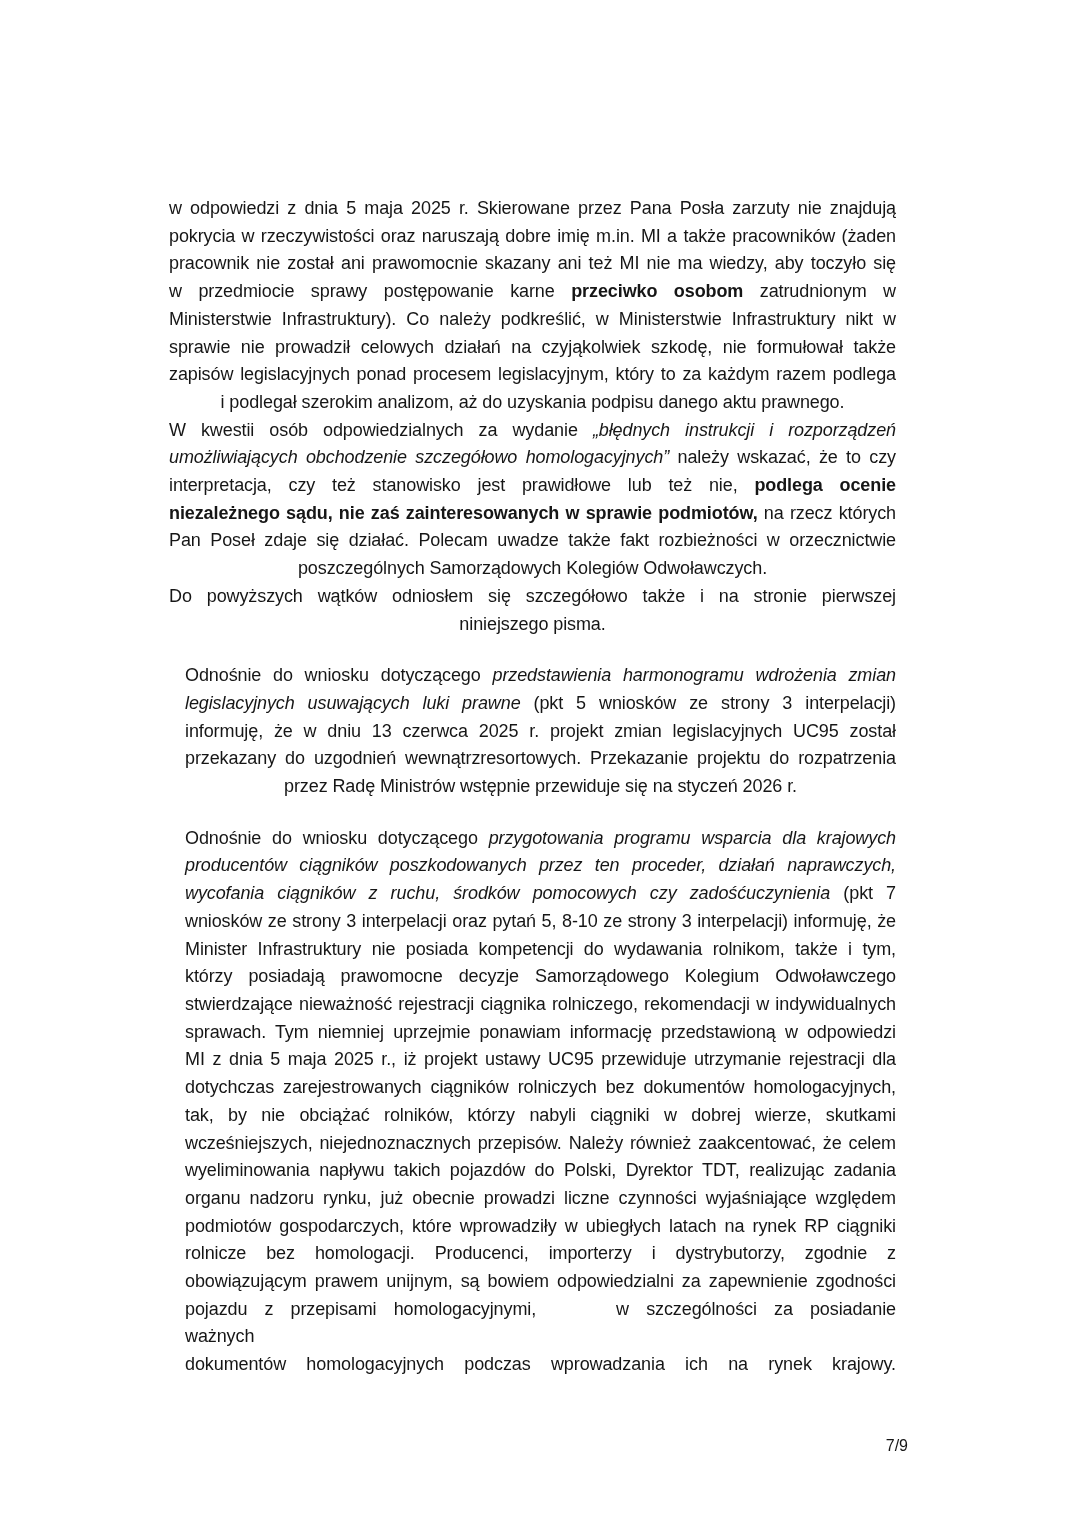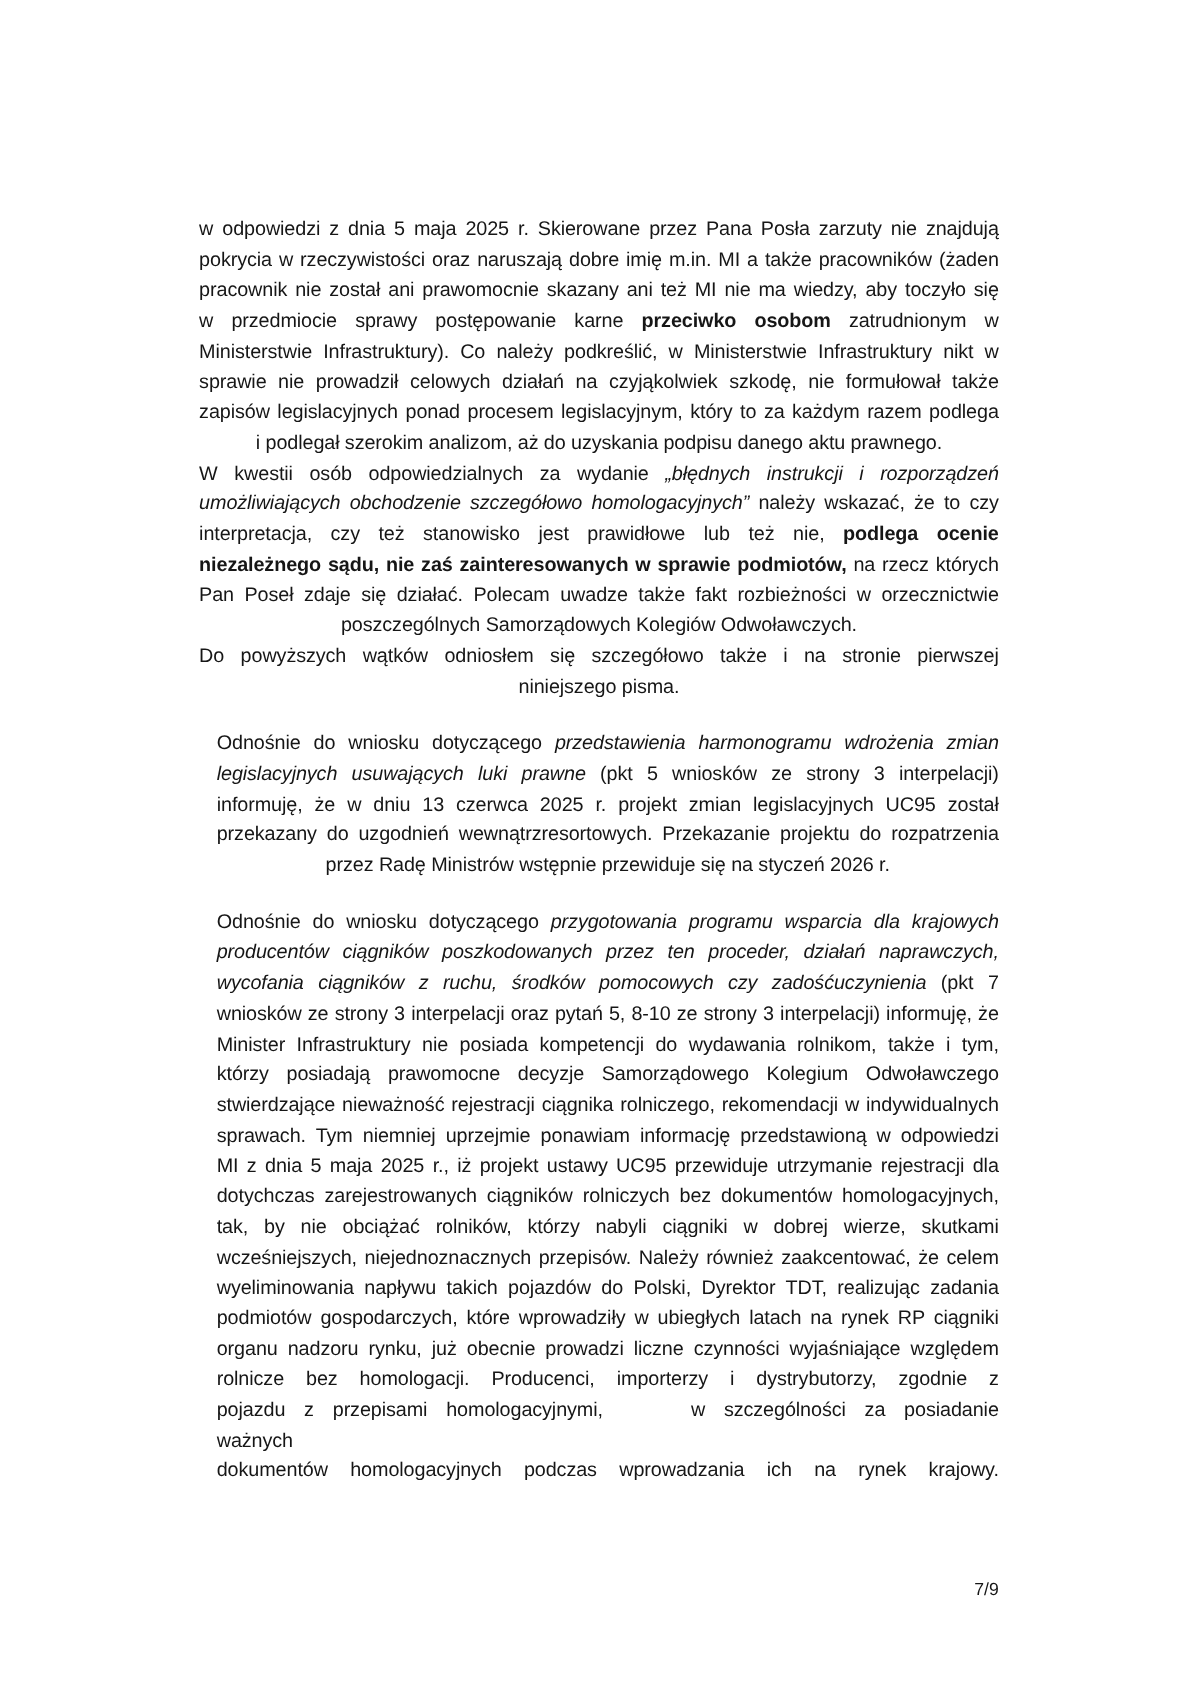--- a/index.html
+++ b/index.html
@@ -14,21 +14,21 @@
     font-family: "Liberation Sans", "DejaVu Sans", sans-serif;
     overflow: hidden;
   }
   .page {
     position: absolute;
     inset: 0;
     background: #ffffff;
   }
   .content {
     position: absolute;
-    left: 181px;
+    left: 169px;
     top: 195px;
     width: 727px;
     color: #161616;
     font-size: 18px;
     line-height: 27.7px;
     letter-spacing: -0.1px;
   }
   .para {
     margin: 0;
   }
@@ -105,21 +105,22 @@
         <div class="line j"><span class="run r-n">wniosków ze strony 3 interpelacji oraz pytań 5, 8-10 ze strony 3 interpelacji) informuję, że</span></div>
         <div class="line j"><span class="run r-n">Minister Infrastruktury nie posiada kompetencji do wydawania rolnikom, także i tym,</span></div>
         <div class="line j"><span class="run r-n">którzy posiadają prawomocne decyzje Samorządowego Kolegium Odwoławczego</span></div>
         <div class="line j"><span class="run r-n">stwierdzające nieważność rejestracji ciągnika rolniczego, rekomendacji w indywidualnych</span></div>
         <div class="line j"><span class="run r-n">sprawach. Tym niemniej uprzejmie ponawiam informację przedstawioną w odpowiedzi</span></div>
         <div class="line j"><span class="run r-n">MI z dnia 5 maja 2025 r., iż projekt ustawy UC95 przewiduje utrzymanie rejestracji dla</span></div>
         <div class="line j"><span class="run r-n">dotychczas zarejestrowanych ciągników rolniczych bez dokumentów homologacyjnych,</span></div>
         <div class="line j"><span class="run r-n">tak, by nie obciążać rolników, którzy nabyli ciągniki w dobrej wierze, skutkami</span></div>
         <div class="line j"><span class="run r-n">wcześniejszych, niejednoznacznych przepisów. Należy również zaakcentować, że celem</span></div>
         <div class="line j"><span class="run r-n">wyeliminowania napływu takich pojazdów do Polski, Dyrektor TDT, realizując zadania</span></div>
+        <div class="line j"><span class="run r-n">organu nadzoru rynku, już obecnie prowadzi liczne czynności wyjaśniające względem</span></div>
         <div class="line j"><span class="run r-n">podmiotów gospodarczych, które wprowadziły w ubiegłych latach na rynek RP ciągniki</span></div>
-        <div class="line j"><span class="run r-n">organu nadzoru rynku, już obecnie prowadzi liczne czynności wyjaśniające względem</span></div>
         <div class="line j"><span class="run r-n">rolnicze bez homologacji. Producenci, importerzy i dystrybutorzy, zgodnie z</span></div>
+        <div class="line j"><span class="run r-n">obowiązującym prawem unijnym, są bowiem odpowiedzialni za zapewnienie zgodności</span></div>
         <div class="line j"><span class="run r-n">pojazdu z przepisami homologacyjnymi,</span><span class="run r-g"></span><span class="run r-n">w szczególności za posiadanie ważnych</span></div>
         <div class="line j"><span class="run r-n">dokumentów homologacyjnych podczas wprowadzania ich na rynek krajowy.</span></div>
       </div>
     </main>
   <div class="footer">7/9</div>
 </div>
 
 </body></html>

